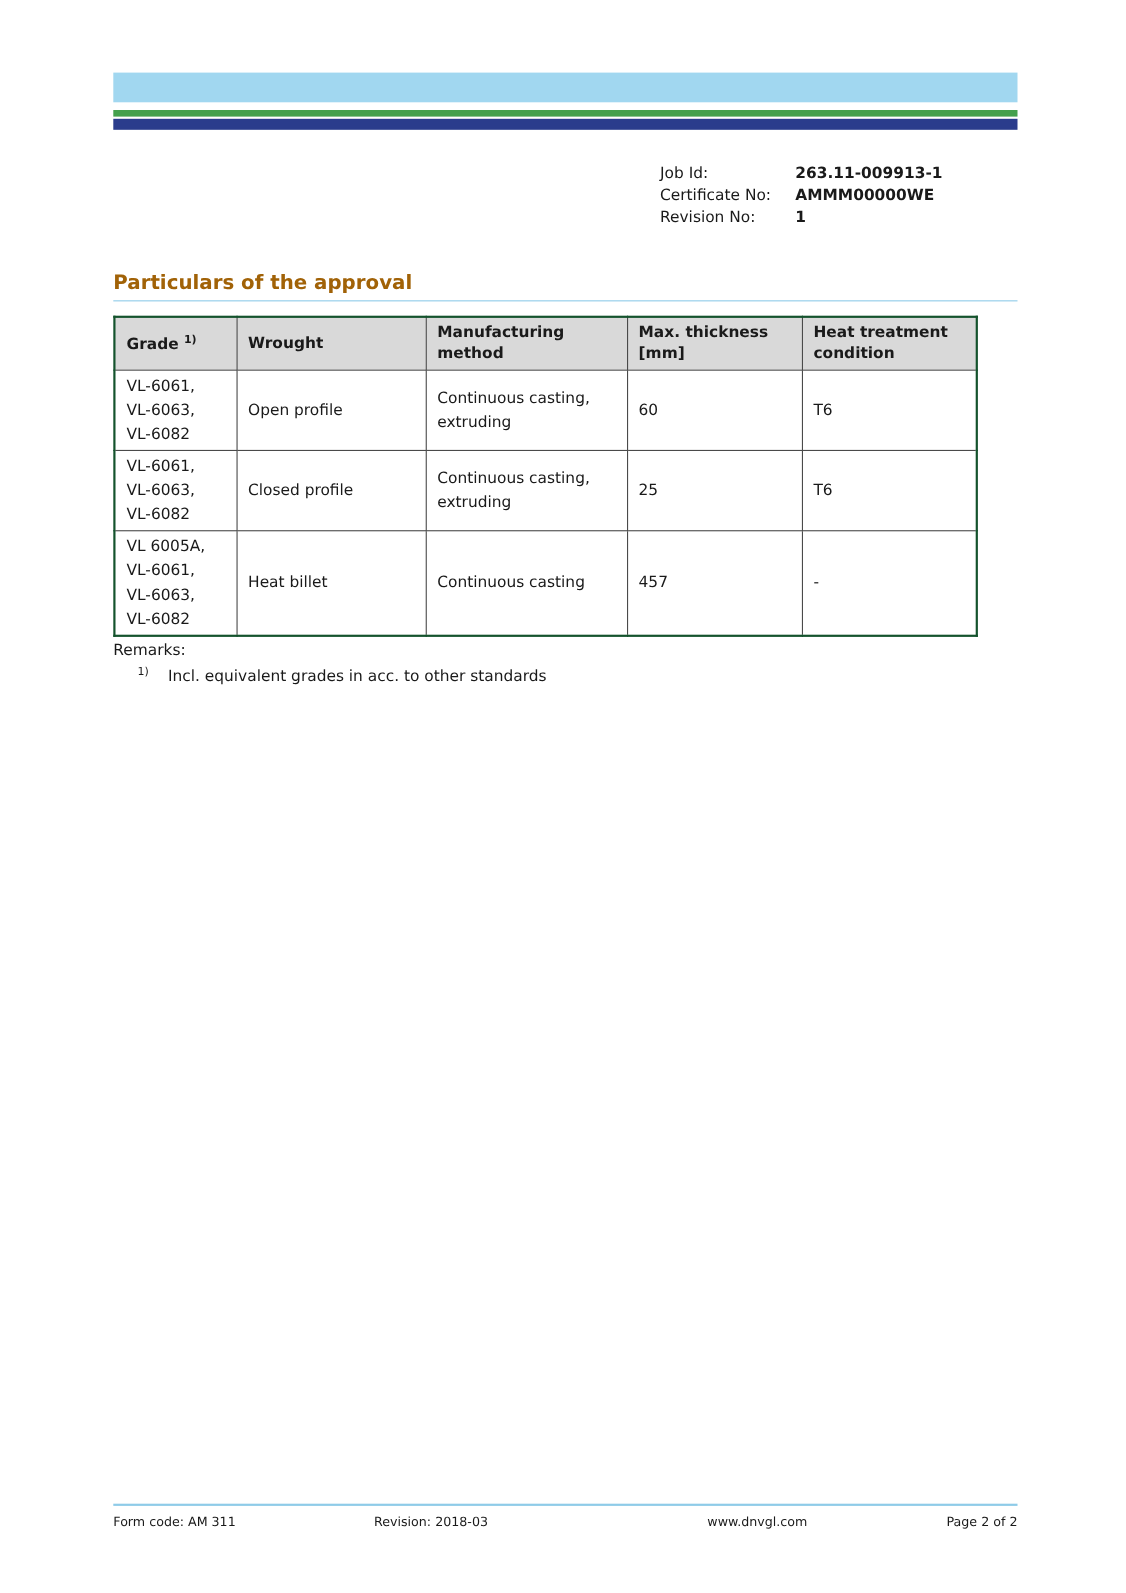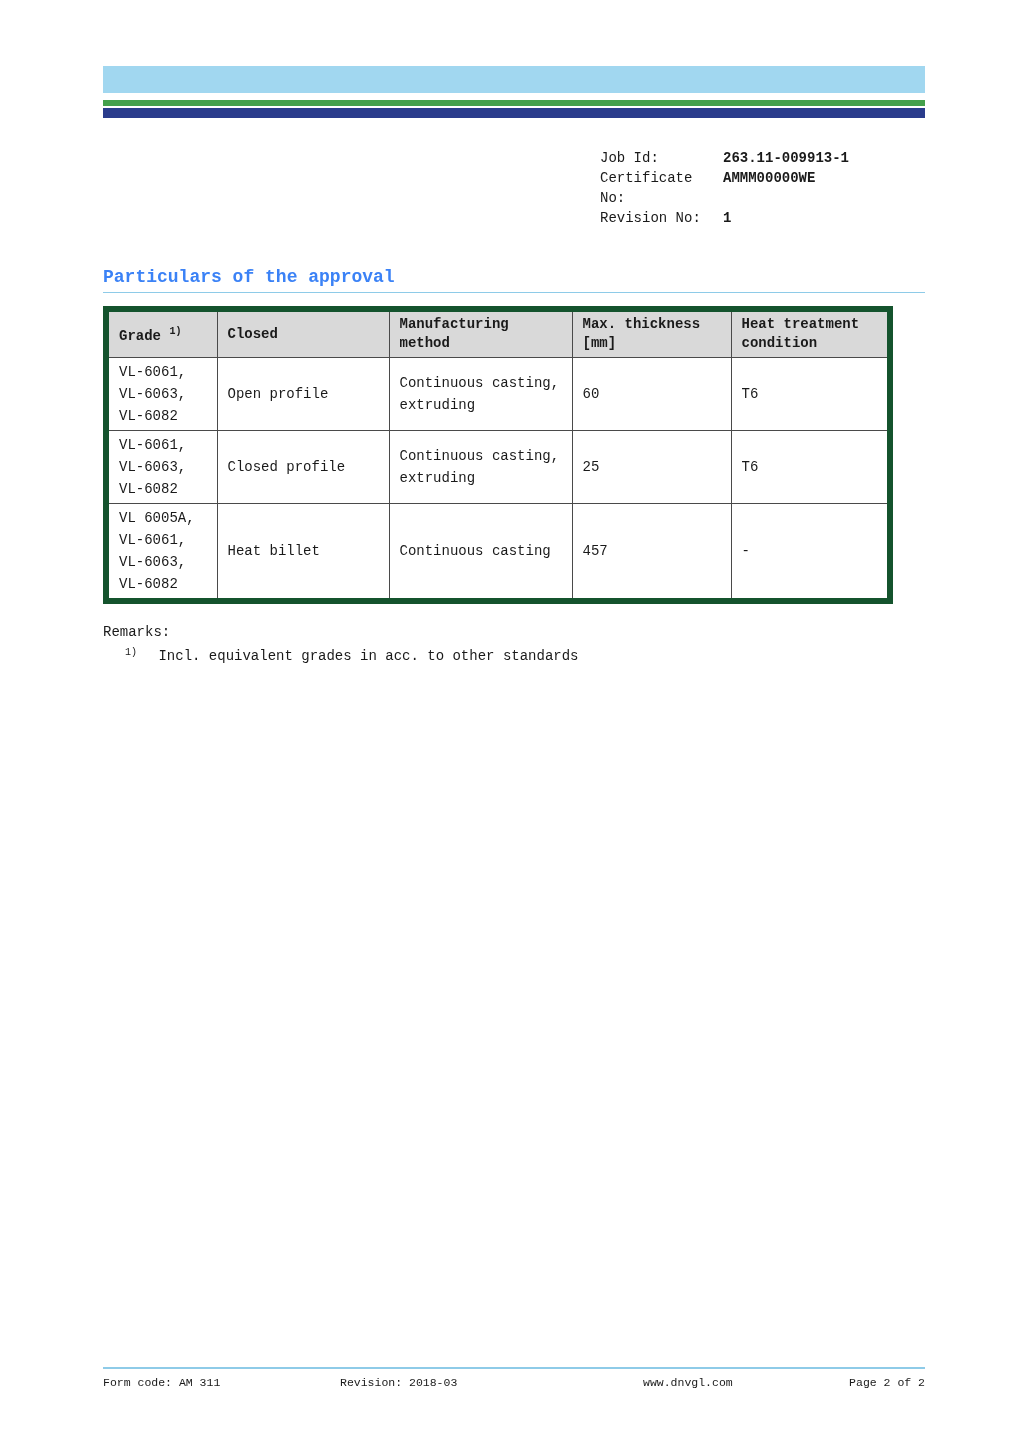--- a/index.html
+++ b/index.html
@@ -4,71 +4,71 @@
 <style>
   * { margin: 0; padding: 0; box-sizing: border-box; }
   html, body { background: #ffffff; }
   body {
     width: 1024px; height: 1448px;
     font-family: "DejaVu Sans", "Liberation Sans", sans-serif;
     color: #1a1a1a;
     position: relative;
     overflow: hidden;
   }
-  .page { position: absolute; inset: 0; background: #ffffff; font-family: Liberation Mono, monospace; }
+  .page { position: absolute; inset: 0; background: #ffffff; }
   .content { position: absolute; left: 103px; width: 822px; top: 0; }
 
   
   .bar { width: 100%; }
   .bar-light { height: 27px; margin-top: 66px; background: var(--bar-light-blue, #a1d7f0); }
   .bar-green { height: 6px;  margin-top: 7px;  background: var(--bar-green, #44a04c); }
   .bar-dark  { height: 10px; margin-top: 2px;  background: var(--bar-dark-blue, #2a3c8c); }
 
   
   .doc-info { margin-top: 30px; margin-left: 497px; font-size: 14px; line-height: 20px; }
   .doc-info-row { display: flex; }
   .doc-info-label { width: 123px; flex: 0 0 123px; }
   .doc-info-value { font-weight: bold; }
 
   
   .title {
     margin-top: 39px;
-    font-size: 18px; font-weight: bold; color: #3b82f6;
+    font-size: 18px; font-weight: bold; color: #a16207;
     padding-bottom: 5px;
     border-bottom: 1px solid var(--rule-light-blue, #8ecbe8);
   }
   .subtitle { margin-top: 25px; font-size: 15px; font-weight: bold; }
 
   
   table.alloys {
     margin-top: 13px;
     border-collapse: collapse;
     table-layout: fixed;
     width: 784px;
-    border: 6px solid #14532d;
+    border: 2px solid #14532d;
     font-size: 14px;
   }
   table.alloys td, table.alloys th {
     border: 1px solid #4a4a4a;
     vertical-align: middle;
     text-align: left;
     padding: 3px 8px 3px 10px;
   }
   table.alloys thead th {
     background: var(--table-header-bg, #d9d9d9);
     font-weight: bold;
     line-height: 19px;
     height: 48px;
   }
   table.alloys td { line-height: 22px; }
   td.grade-cell { line-height: 26px; padding-top: 1px; padding-bottom: 1px; }
   .sup { font-size: 10px; vertical-align: super; font-weight: inherit; }
 
   
-  .remarks { margin-top: 20px; font-size: 14px; }
+  .remarks { margin-top: 4px; font-size: 14px; }
   .remarks-note { margin-top: 7px; }
   .remarks-note .note-sup { margin-left: 22px; font-size: 10px; vertical-align: super; }
   .remarks-note .note-text { margin-left: 13px; }
 
   
   .footer {
     position: absolute;
     top: 1367px; left: 103px; width: 822px;
     border-top: 2px solid var(--rule-light-blue, #b7dff0);
     padding-top: 5px;
@@ -116,21 +116,21 @@
           <col style="width:159px">
           <col style="width:159px">
       </colgroup>
       <thead>
         <tr>
           <th>
             <span>Grade</span>
             <span class="sup">1)</span>
           </th>
           <th>
-            <div>Closed</div>
+            <div>Wrought</div>
           </th>
           <th>
             <div>Manufacturing</div>
             <div>method</div>
           </th>
           <th>
             <div>Max. thickness</div>
             <div>[mm]</div>
           </th>
           <th>

